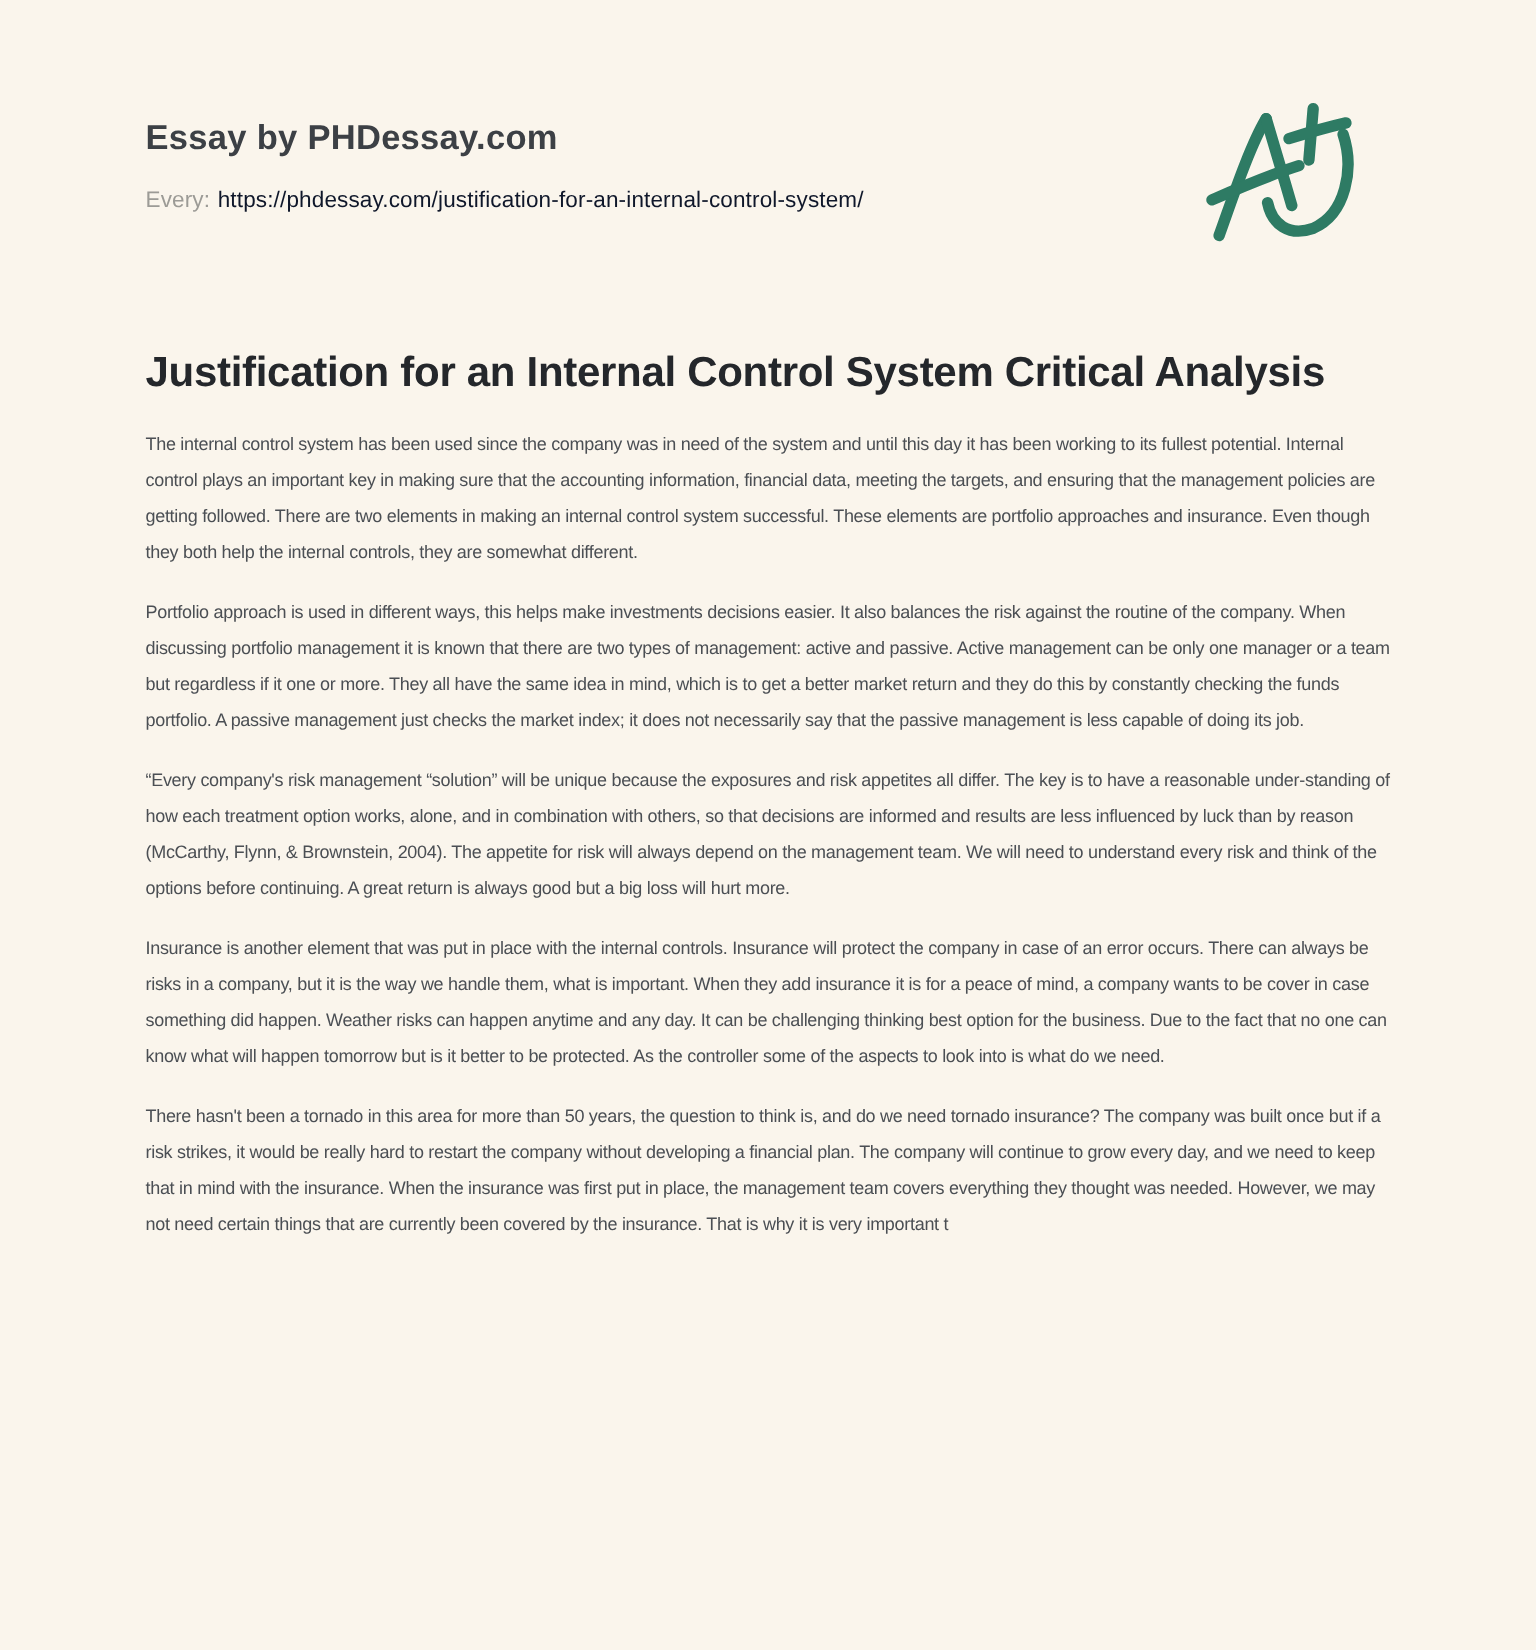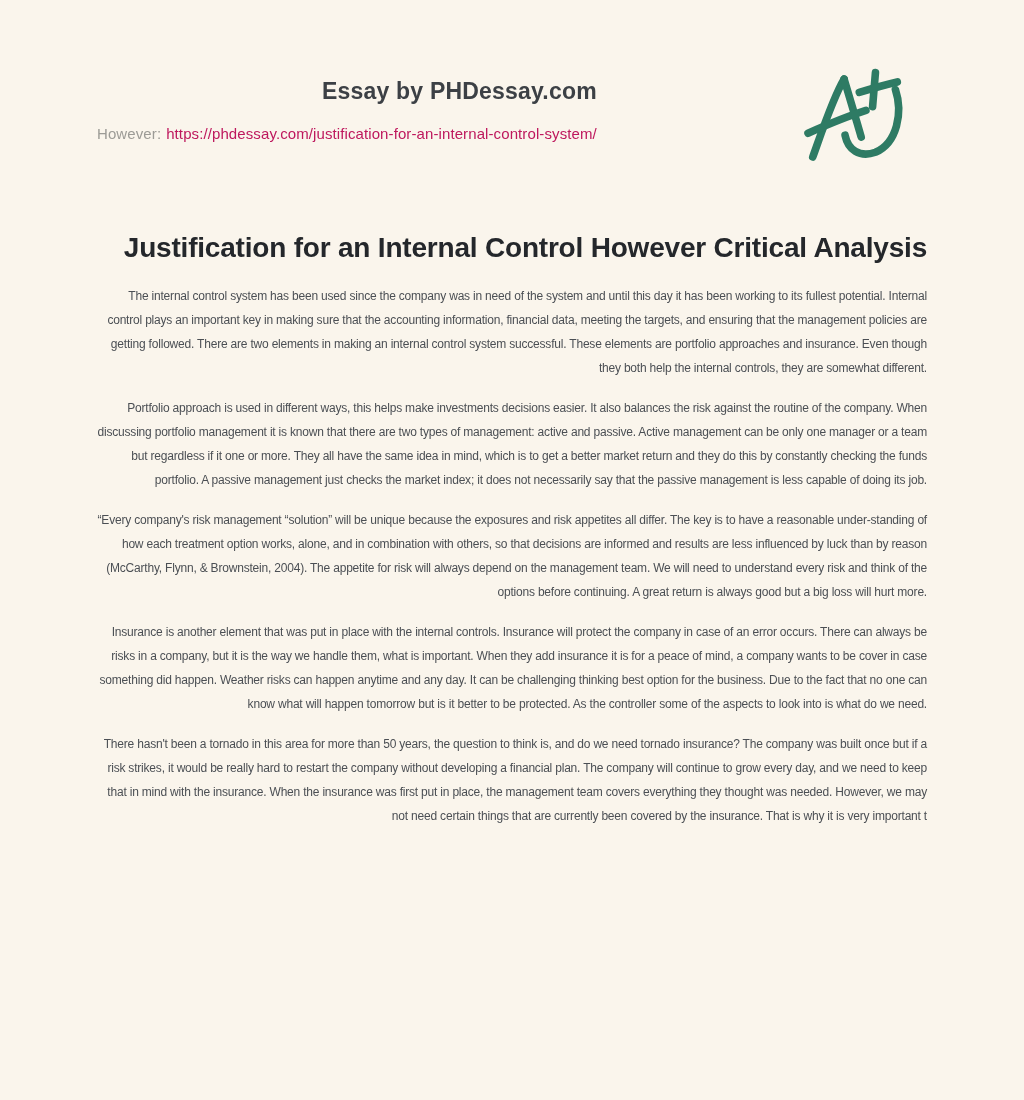--- a/index.html
+++ b/index.html
@@ -8,21 +8,20 @@
     height: 1100px;
     overflow: hidden;
     background: #FAF5EC;
     font-family: "Liberation Sans", "DejaVu Sans", sans-serif;
   }
   .page {
     width: 1024px;
     height: 867px;
     padding: 78px 97px 0 97px;
     background: #FAF5EC;
-    text-align: right;
   }
   .header {
     display: flex;
     justify-content: space-between;
     align-items: flex-start;
   }
   .byline {
     font-size: 23px;
     font-weight: 700;
     color: #3C4045;
@@ -34,21 +33,21 @@
     font-size: 15px;
     letter-spacing: 0.1px;
     line-height: 1.2;
     white-space: nowrap;
   }
   .source-label {
     color: #9C9B96;
     margin-right: 5px;
   }
   .source-link {
-    color: #be185d;
+    color: #0f172a;
     text-decoration: none;
     cursor: pointer;
   }
   .logo {
     flex: 0 0 auto;
     margin-top: -16px;
     margin-right: -14px;
   }
   .logo svg {
     display: block;
@@ -78,21 +77,21 @@
 </style>
 </head>
 <body>
 
 <div class="page">
 
   <div class="header">
     <div class="header-left">
       <div class="byline">Essay by PHDessay.com</div>
       <div class="source-line">
-        <span class="source-label">However:</span><a class="source-link" href="#">https://phdessay.com/justification-for-an-internal-control-system/</a>
+        <span class="source-label">Every:</span><a class="source-link" href="#">https://phdessay.com/justification-for-an-internal-control-system/</a>
       </div>
     </div>
 
     <div class="logo">
       <svg viewBox="0 0 160 120" xmlns="http://www.w3.org/2000/svg" aria-hidden="true">
         <g fill="none" stroke="#2E7B64" stroke-width="8" stroke-linecap="round">
 
           <path d="M 25 100 C 33 78, 46 38, 58 18"></path>
 
           <path d="M 58 18 C 63 35, 70 58, 76 79"></path>
@@ -102,21 +101,21 @@
           <path d="M 91 11 C 90 23, 89 35, 88 47"></path>
 
           <path d="M 74 32 C 87 28, 101 24, 114 21"></path>
 
           <path d="M 112 29 C 120 53, 114 85, 91 95 C 74 101, 62 92, 59 77"></path>
         </g>
       </svg>
     </div>
   </div>
 
-  <h1 class="title">Justification for an Internal Control However Critical Analysis</h1>
+  <h1 class="title">Justification for an Internal Control System Critical Analysis</h1>
 
   <div class="body-text">
     <p>The internal control system has been used since the company was in need of the system and until this day it has been working to its fullest potential. Internal control plays an important key in making sure that the accounting information, financial data, meeting the targets, and ensuring that the management policies are getting followed. There are two elements in making an internal control system successful. These elements are portfolio approaches and insurance. Even though they both help the internal controls, they are somewhat different.</p>
     <p>Portfolio approach is used in different ways, this helps make investments decisions easier. It also balances the risk against the routine of the company. When discussing portfolio management it is known that there are two types of management: active and passive. Active management can be only one manager or a team but regardless if it one or more. They all have the same idea in mind, which is to get a better market return and they do this by constantly checking the funds portfolio. A passive management just checks the market index; it does not necessarily say that the passive management is less capable of doing its job.</p>
     <p>“Every company's risk management “solution” will be unique because the exposures and risk appetites all differ. The key is to have a reasonable under-standing of how each treatment option works, alone, and in combination with others, so that decisions are informed and results are less influenced by luck than by reason (McCarthy, Flynn, &amp; Brownstein, 2004). The appetite for risk will always depend on the management team. We will need to understand every risk and think of the options before continuing. A great return is always good but a big loss will hurt more.</p>
     <p>Insurance is another element that was put in place with the internal controls. Insurance will protect the company in case of an error occurs. There can always be risks in a company, but it is the way we handle them, what is important. When they add insurance it is for a peace of mind, a company wants to be cover in case something did happen. Weather risks can happen anytime and any day. It can be challenging thinking best option for the business. Due to the fact that no one can know what will happen tomorrow but is it better to be protected. As the controller some of the aspects to look into is what do we need.</p>
     <p>There hasn't been a tornado in this area for more than 50 years, the question to think is, and do we need tornado insurance? The company was built once but if a risk strikes, it would be really hard to restart the company without developing a financial plan. The company will continue to grow every day, and we need to keep that in mind with the insurance. When the insurance was first put in place, the management team covers everything they thought was needed. However, we may not need certain things that are currently been covered by the insurance. That is why it is very important t</p>
   </div>
 
 </div>

